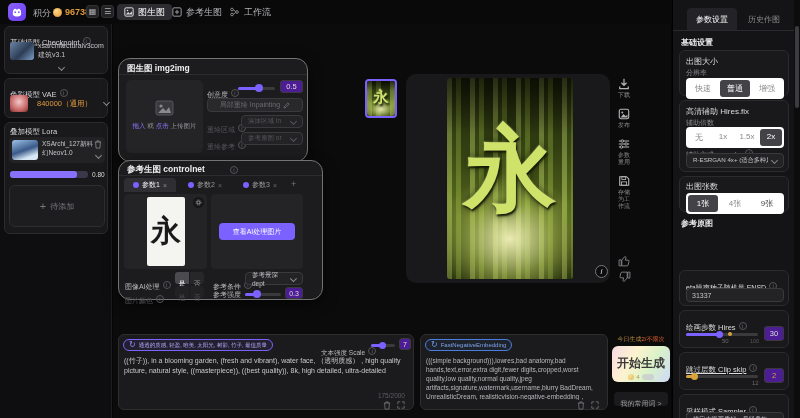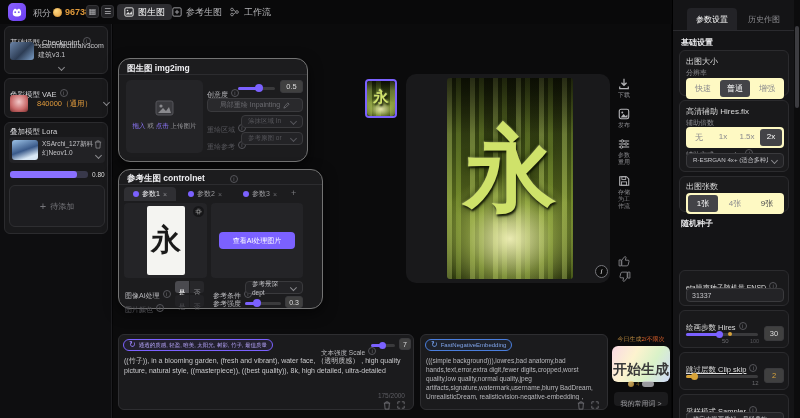--- a/index.html
+++ b/index.html
@@ -12,22 +12,22 @@
   .chev { display:inline-block; width:5px; height:5px; border-right:1px solid #8a8a8e; border-bottom:1px solid #8a8a8e; transform:rotate(45deg); margin-left:4px; vertical-align:middle; }
   .chev.dim { border-color:#55555a; }
   .info { display:inline-block; width:8px; height:8px; border:1px solid #55555a; border-radius:50%; color:#6a6a70; font-size:6px; line-height:7px; text-align:center; margin-left:3px; vertical-align:middle; font-style:normal; }
   .card { position:absolute; background:#19191b; border:1px solid #2b2b2e; border-radius:6px; }
   .panel { position:absolute; background:#1c1c1e; border:1px solid #737373; border-radius:12px; box-shadow:0 4px 14px rgba(0,0,0,.6); }
   .track { position:absolute; height:3px; background:#3a3a3c; border-radius:2px; }
   .fill { position:absolute; left:0; top:0; height:100%; background:#7b61ff; border-radius:2px; }
   .fill.gold { background:#d9a43a; }
   .thumb { position:absolute; width:8px; height:8px; border-radius:50%; background:#7b61ff; top:-3px; }
   .thumb.gold { background:#d9a43a; }
-  .valbox { position:absolute; background:#404040; border:1px solid #3a3a3d; border-radius:3px; color:#ddd; text-align:center; }
-  .segwrap { position:absolute; display:flex; background:#fef9c3; border-radius:4px; padding:2px; gap:2px; }
+  .valbox { position:absolute; background:#4c1d95; border:1px solid #3a3a3d; border-radius:3px; color:#ddd; text-align:center; }
+  .segwrap { position:absolute; display:flex; background:#ffffff; border-radius:4px; padding:2px; gap:2px; }
   .seg { flex:1; text-align:center; color:#8a8a8e; font-size:8px; padding:3px 0; border-radius:3px; cursor:pointer; }
   .seg.on { background:#434347; color:#fff; }
   .seg.dis { color:#4a4a4e; }
   .drop { position:absolute; background:#232326; border:1px solid #3a3a3d; border-radius:4px; color:#c5c5c9; display:flex; align-items:center; padding:0 6px; justify-content:space-between; }
   .drop.dim { color:#55555a; }
   .lbl { color:#b9b9bd; font-size:7px; white-space:nowrap; }
   .lbl.dim { color:#55555a; }
   .seclbl { color:#e8e8ea; font-size:8px; font-weight:bold; white-space:nowrap; }
 
   
@@ -165,21 +165,21 @@
       <span>涂抹区域 In</span>
         <span class="chev dim"></span>
     </div>
     <div class="abs" style="left:88px;top:76px;"><span class="lbl dim">重绘参考</span><span class="info">i</span></div>
     <div class="drop dim" style="left:122px;top:73px;width:62px;height:13px;font-size:6.5px;">
       <span>参考原图 or</span>
         <span class="chev dim"></span>
     </div>
   </div>
 
-  <div class="panel" style="left:118px;top:169px;width:205px;height:140px;">
+  <div class="panel" style="left:118px;top:160px;width:205px;height:140px;">
     <div class="abs" style="left:0;top:0;width:100%;height:15px;border-bottom:1px solid #2c2c2f;">
       <span class="abs" style="left:8px;top:3px;font-size:8.5px;color:#ededf0;font-weight:bold;">参考生图 controlnet</span>
       <span class="info" style="position:absolute;left:108px;top:5px;">i</span>
     </div>
     <div class="abs" style="left:5px;top:17px;width:52px;height:14px;background:#2f2f33;border-radius:4px 4px 0 0;display:flex;align-items:center;justify-content:center;gap:3px;">
       <span style="width:6px;height:6px;border-radius:50%;background:#7b61ff;display:inline-block;"></span>
       <span style="font-size:7px;color:#ededf0;">参数1</span>
       <span style="font-size:7px;color:#8a8a8e;">×</span>
     </div>
     <div class="abs" style="left:60px;top:17px;width:52px;height:14px;display:flex;align-items:center;justify-content:center;gap:3px;">
@@ -324,21 +324,21 @@
     <svg class="abs" style="right:8px;top:66px;" width="8" height="8" viewBox="0 0 10 10">
         <path d="M1 4 V1 h3 M6 1 h3 v3 M9 6 v3 H6 M4 9 H1 V6" fill="none" stroke="#77777c"></path>
       </svg>
   </div>
 
   <div class="abs" style="left:612px;top:334px;width:58px;height:82px;">
     <div class="abs" style="left:0;top:1px;width:58px;text-align:center;font-size:6px;white-space:nowrap;">
       <span style="color:#b9883f;">今日生成</span><span style="color:#e2622b;">2/不限次</span>
     </div>
     <div class="abs" style="left:0;top:12px;width:58px;height:36px;border-radius:6px;background:linear-gradient(120deg,#f9d9e4 0%,#fdf3cf 35%,#d9f2c8 65%,#cfd9f9 100%);text-align:center;">
-      <div style="font-size:14px;font-weight:bold;color:#3a3a3a;margin-top:15px;">开始生成</div>
+      <div style="font-size:12px;font-weight:bold;color:#3a3a3a;margin-top:9px;">开始生成</div>
       <div style="margin-top:2px;display:flex;align-items:center;justify-content:center;gap:2px;opacity:.75;">
         <span style="width:6px;height:6px;border-radius:50%;background:radial-gradient(circle at 35% 30%,#ffd983,#d9a43a);display:inline-block;"></span>
         <span style="font-size:6px;color:#9a7a2a;">4</span>
         <span style="width:12px;height:6px;border-radius:3px;background:#c9c9cf;display:inline-block;"></span>
       </div>
     </div>
     <div class="abs" style="left:2px;top:58px;width:54px;height:14px;background:#1b1b1d;border-radius:4px;text-align:center;">
       <span style="font-size:7px;color:#9a9a9e;line-height:14px;">我的常用词 &gt;</span>
     </div>
   </div>
@@ -382,21 +382,21 @@
 
     <div class="card" style="left:6px;top:176px;width:110px;height:36px;">
       <span class="abs lbl" style="left:6px;top:4px;font-size:8px;color:#ddd;">出图张数</span>
       <div class="segwrap" style="left:6px;top:16px;width:98px;">
         <div class="seg on">1张</div>
         <div class="seg">4张</div>
         <div class="seg dis">9张</div>
       </div>
     </div>
 
-    <span class="abs seclbl" style="left:8px;top:218px;">随机种子</span>
+    <span class="abs seclbl" style="left:8px;top:218px;">参考原图</span>
 
 
     <div class="card" style="left:6px;top:270px;width:110px;height:36px;">
       <div class="abs" style="left:6px;top:5px;"><span class="lbl" style="font-size:7px;color:#ddd;">eta噪声种子随机量 ENSD</span><span class="info">i</span></div>
       <input class="abs" style="left: 6px; top: 17px; width: 98px; height: 14px; background: rgb(35, 35, 38); border: 1px solid rgb(58, 58, 61); border-radius: 4px; color: rgb(197, 197, 201); font-size: 7px; padding: 0px 5px; outline: none;" value="31337">
     </div>
 
     <div class="card" style="left:6px;top:310px;width:110px;height:38px;">
       <div class="abs" style="left:6px;top:5px;"><span class="lbl" style="font-size:7.5px;color:#ddd;">绘画步数 Hires</span><span class="info">i</span></div>
       <div class="track" style="left:6px;top:22px;width:72px;">

